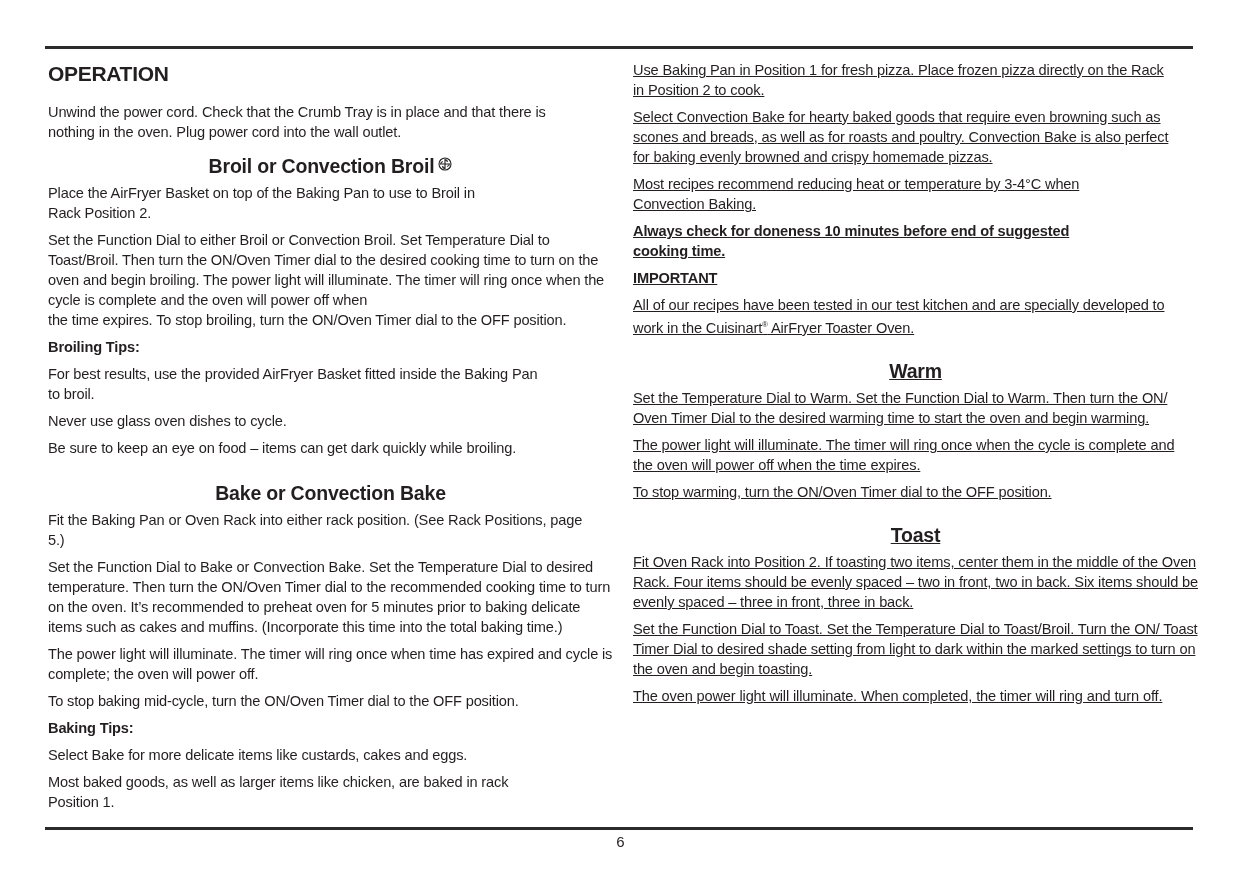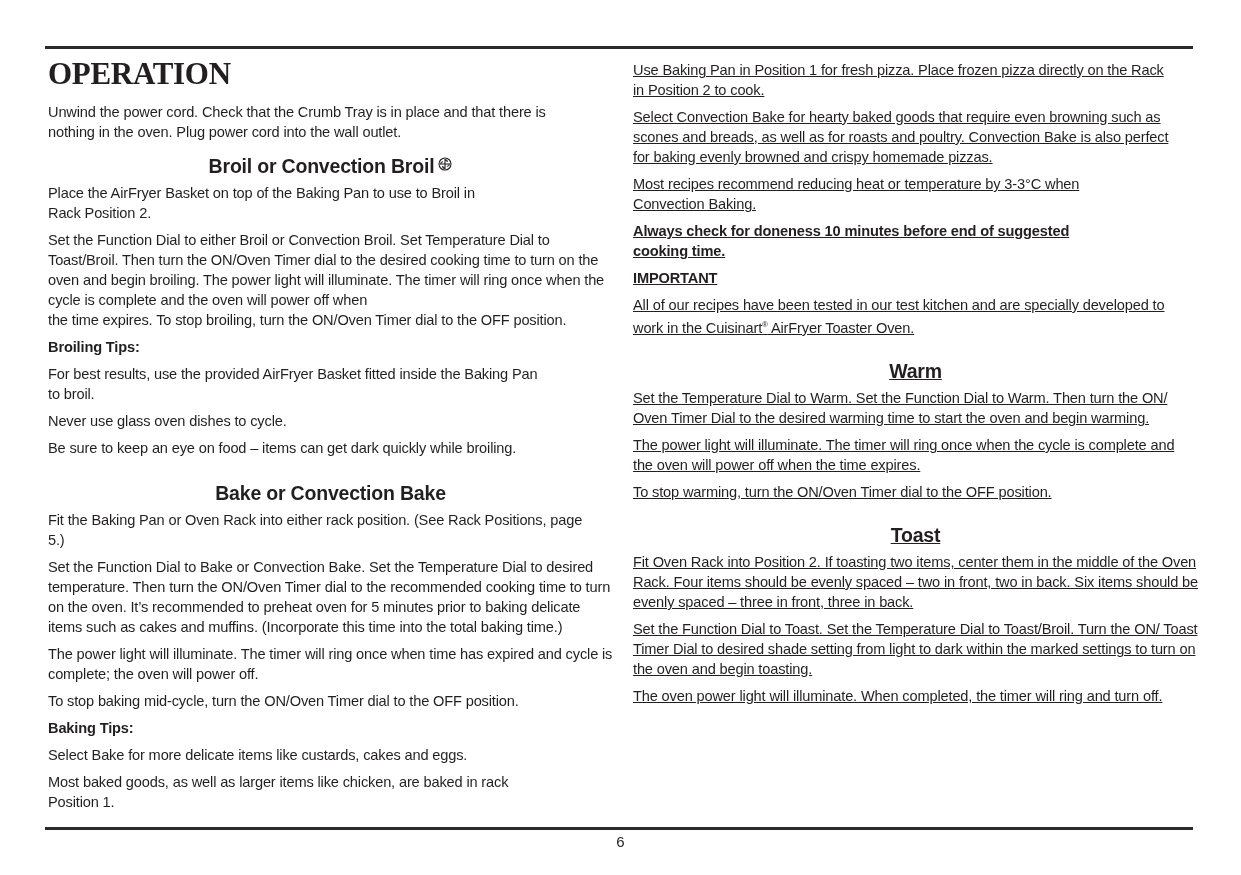--- a/index.html
+++ b/index.html
@@ -4,21 +4,21 @@
 <style>
   html, body { margin: 0; padding: 0; background: #ffffff; }
   body { width: 1241px; height: 875px; position: relative; overflow: hidden;
          font-family: "Liberation Sans", sans-serif; color: #231f20; }
   .rule { position: absolute; left: 45px; width: 1148px; height: 3px; background: #2b2b2b; }
   .rule.top { top: 46px; }
   .rule.bottom { top: 827px; }
   .col { position: absolute; top: 56px; }
   .col.left { left: 48px; width: 565px; }
   .col.right { left: 633px; width: 565px; top: 60px; text-decoration: underline; }
-  h1 { font-size: 31px; font-weight: bold; margin: 0 0 10px 0; letter-spacing: -0.3px; line-height: 36px; font-family: Liberation Serif, serif; }
+  h1 { font-size: 21px; font-weight: bold; margin: 0 0 10px 0; letter-spacing: -0.3px; line-height: 36px; }
   h2 { font-size: 19.5px; font-weight: bold; margin: 0 0 5px 0; line-height: 24px; letter-spacing: -0.2px; text-align: center; }
   p { font-size: 14.6px; line-height: 20px; margin: 0 0 7px 0; letter-spacing: -0.15px; }
   p.tip { font-weight: bold; }
   p.bold { font-weight: bold; }
   .sec-gap { height: 14px; }
   .sec-gap-lg { height: 16px; }
   .icon { display: inline-block; vertical-align: 2px; margin-left: 4px; }
   .pagenum { position: absolute; top: 833px; left: 0; width: 1241px; text-align: center; font-size: 15px; }
   sup { font-size: 8px; vertical-align: 6px; }
   .nowrap-line { display: block; }
@@ -61,21 +61,21 @@
   <p>
       <span class="nowrap-line">Most baked goods, as well as larger items like chicken, are baked in rack</span>
       <span class="nowrap-line">Position 1.</span>
     </p>
 </div>
 
 <div class="col right">
   <p style="width:540px">Use Baking Pan in Position 1 for fresh pizza. Place frozen pizza directly on the Rack in Position 2 to cook.</p>
   <p style="width:555px">Select Convection Bake for hearty baked goods that require even browning such as scones and breads, as well as for roasts and poultry. Convection Bake is also perfect for baking evenly browned and crispy homemade pizzas.</p>
   <p>
-      <span class="nowrap-line">Most recipes recommend reducing heat or temperature by 3-3°C when</span>
+      <span class="nowrap-line">Most recipes recommend reducing heat or temperature by 3-4°C when</span>
       <span class="nowrap-line">Convection Baking.</span>
     </p>
   <p class="bold">
       <span class="nowrap-line">Always check for doneness 10 minutes before end of suggested</span>
       <span class="nowrap-line">cooking time.</span>
     </p>
   <p class="tip">IMPORTANT</p>
   <p><span>All of our recipes have been tested in our test kitchen and are specially developed to work in the Cuisinart</span><sup>®</sup><span> AirFryer Toaster Oven.</span></p>
 
   <div class="sec-gap"></div>

